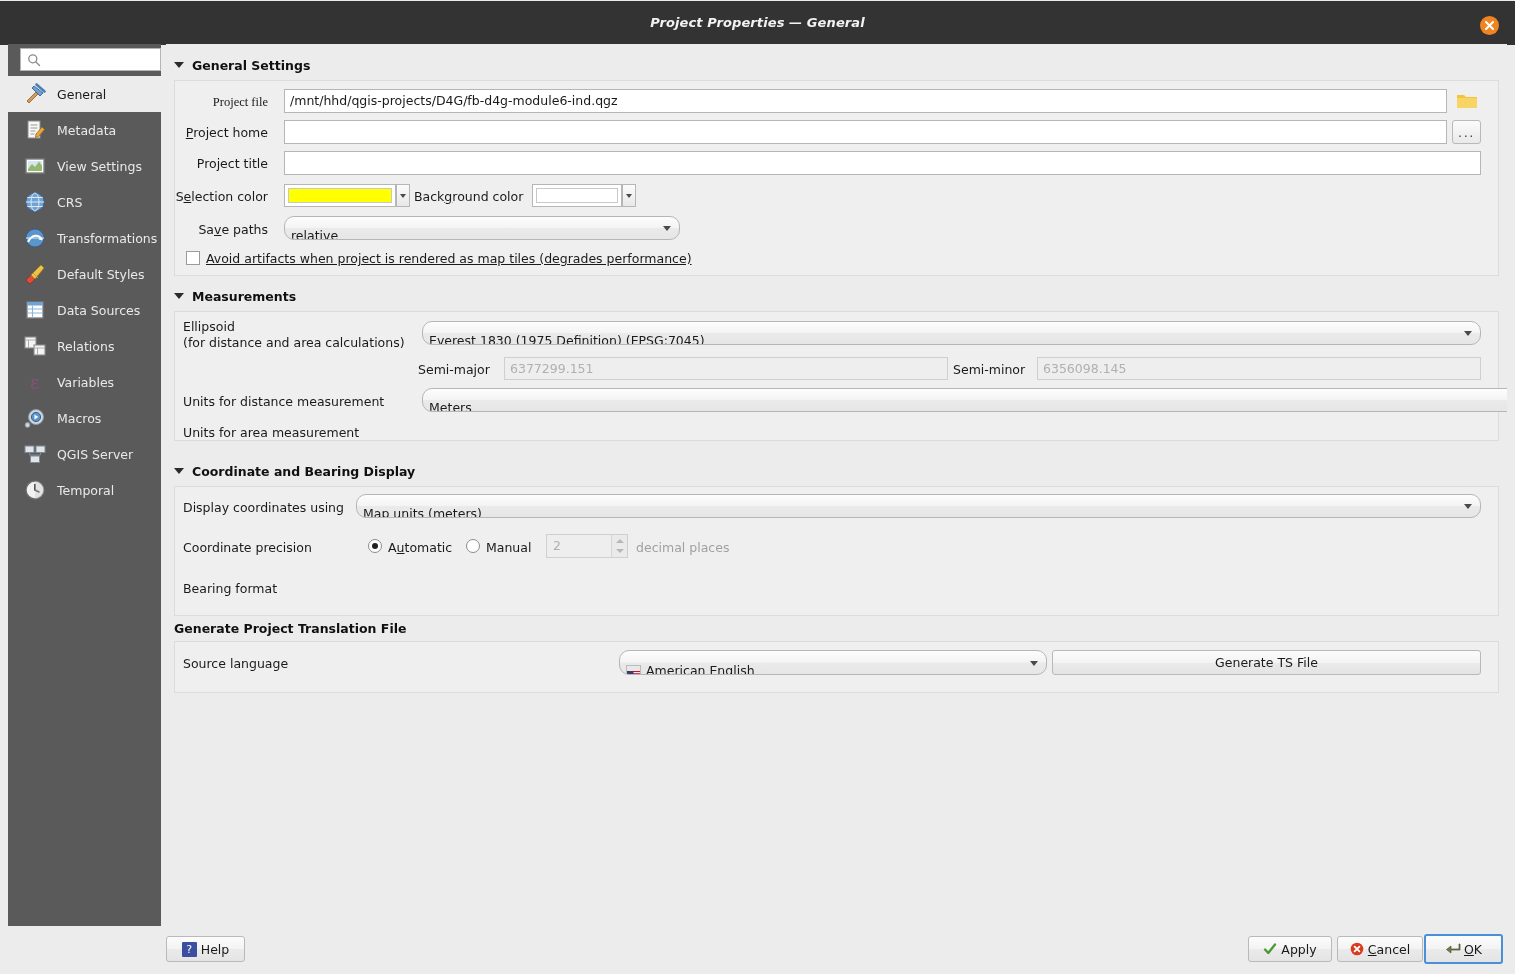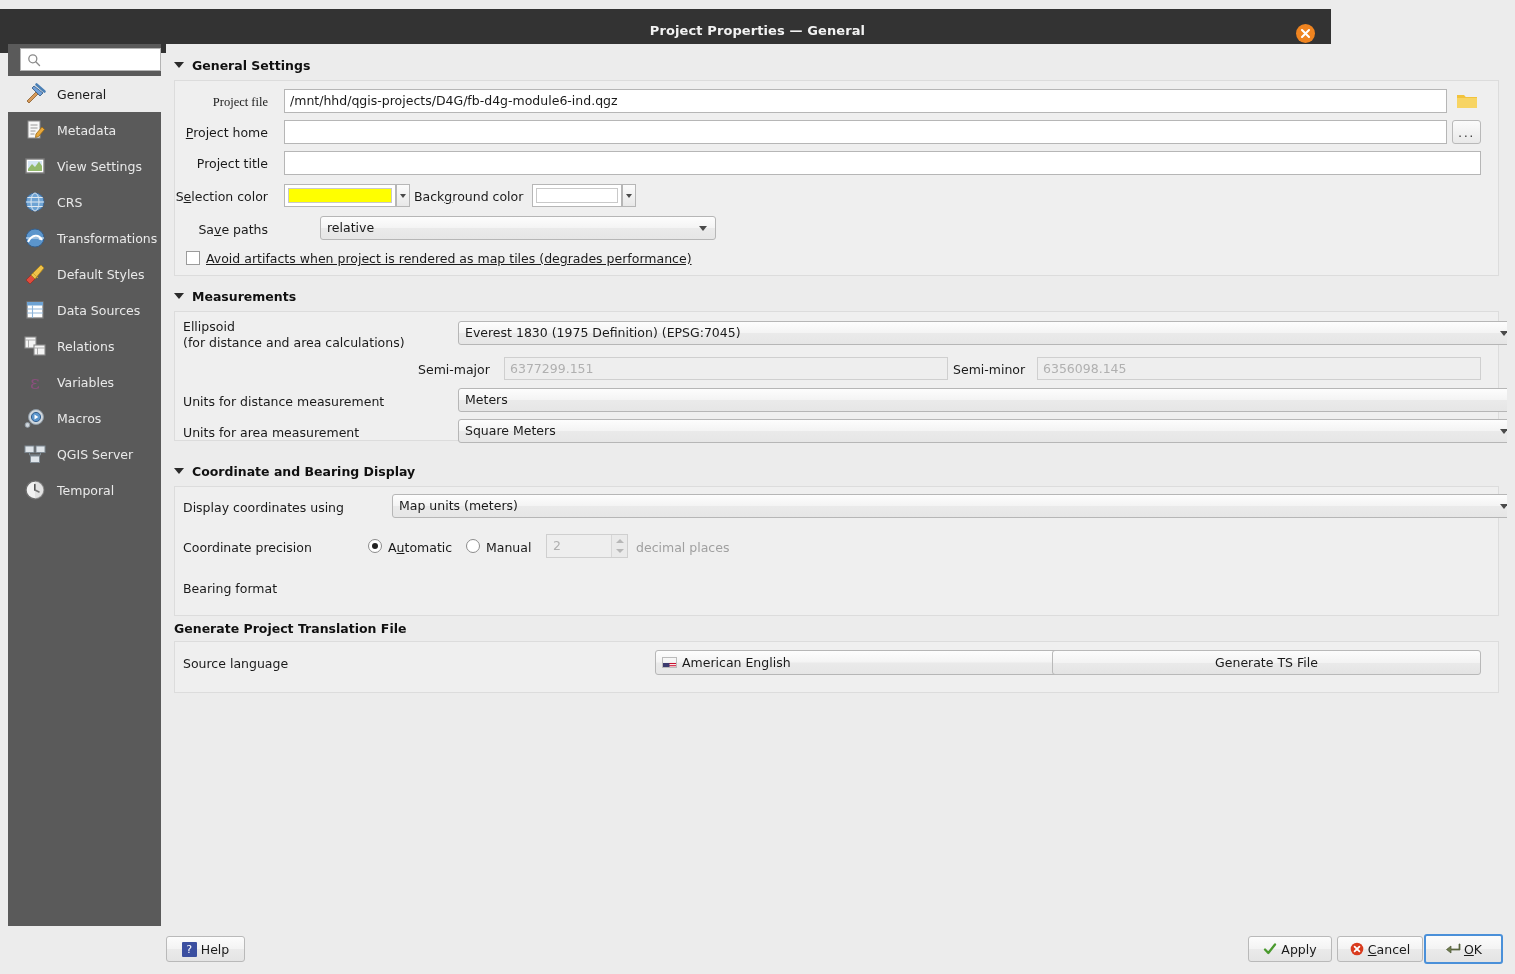--- a/index.html
+++ b/index.html
@@ -21,24 +21,25 @@
     position: absolute;
     left: 0; top: 0;
     width: 1515px;
     height: 974px;
     background: #ececec;
   }
 
   
   .titlebar {
     position: absolute;
-    left: 0; top: 9px;
-    width: 1331px;
+    left: 0; top: 1px;
+    width: 1515px;
     height: 44px;
     background: #333333;
+    font-style: italic;
   }
   .titlebar-text {
     position: absolute;
     left: 0; top: 0;
     width: 1515px;
     line-height: 44px;
     text-align: center;
     color: #f2f2f2;
     font-weight: bold;
     font-size: 13px;
@@ -196,29 +197,28 @@
     background: #eeeeee;
     border: 1px solid #cfcfcf;
     color: #b0b0b0;
   }
 
   
   .combo {
     position: absolute;
     background: linear-gradient(to bottom, #fdfdfd 0%, #f4f4f4 48%, #eaeaea 52%, #e6e6e6 100%);
     border: 1px solid #b6b6b6;
-    border-radius: 3px;
+    border-radius: 10px;
     box-sizing: border-box;
     font-size: 12.5px;
     color: #1a1a1a;
-    padding: 0 22px 0 6px;
+    padding: 8px 22px 0 6px;
     white-space: nowrap;
     overflow: hidden;
     cursor: pointer;
-    margin-left: 36px;
   }
   .combo .arrow {
     position: absolute;
     right: 8px;
     top: 50%;
     margin-top: -2px;
     width: 0; height: 0;
     border-left: 4.5px solid transparent;
     border-right: 4.5px solid transparent;
     border-top: 5px solid #4a4a4a;
@@ -622,23 +622,20 @@
     <div class="tfield disabled" style="left:338px; top:313px; width:444px; height:23px;">6377299.151</div>
     <div class="lbl" style="left:787px; top:318px;">Semi-minor</div>
     <div class="tfield disabled" style="left:871px; top:313px; width:444px; height:23px;">6356098.145</div>
 
     <div class="lbl" style="left:17px; top:350px;">Units for distance measurement</div>
     <div class="combo" style="left:256px; top:344px; width:1104px; height:24px; line-height:22px;">
       <span>Meters</span><span class="arrow"></span>
     </div>
 
     <div class="lbl" style="left:17px; top:381px;">Units for area measurement</div>
-    <div class="combo" style="left:256px; top:375px; width:1059px; height:24px; line-height:22px;">
-      <span>Square Meters</span><span class="arrow"></span>
-    </div>
 
     <div class="sect-title" style="left:8px; top:420px;">
       <span class="tri"></span><span>Coordinate and Bearing Display</span>
     </div>
     <div class="panel" style="left:8px; top:442px; width:1325px; height:130px;"></div>
 
     <div class="lbl" style="left:17px; top:456px;">Display coordinates using</div>
     <div class="combo" style="left:190px; top:450px; width:1125px; height:24px; line-height:22px;">
       <span>Map units (meters)</span><span class="arrow"></span>
     </div>

